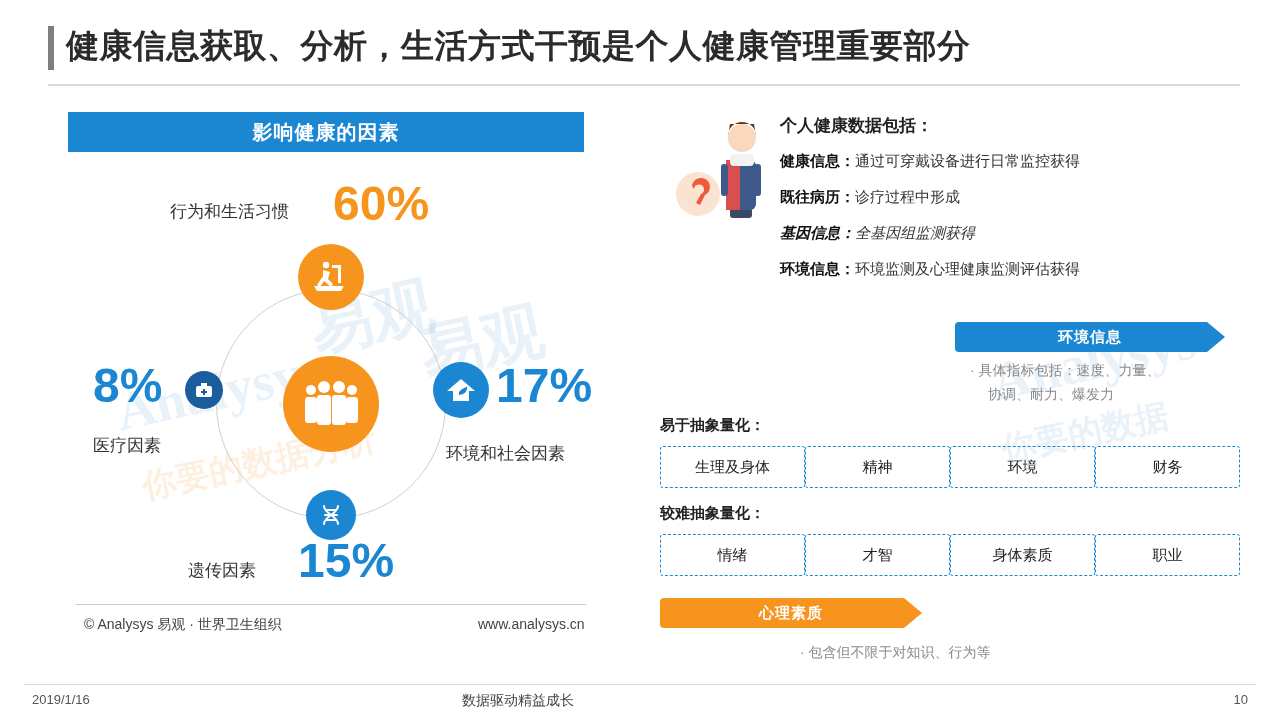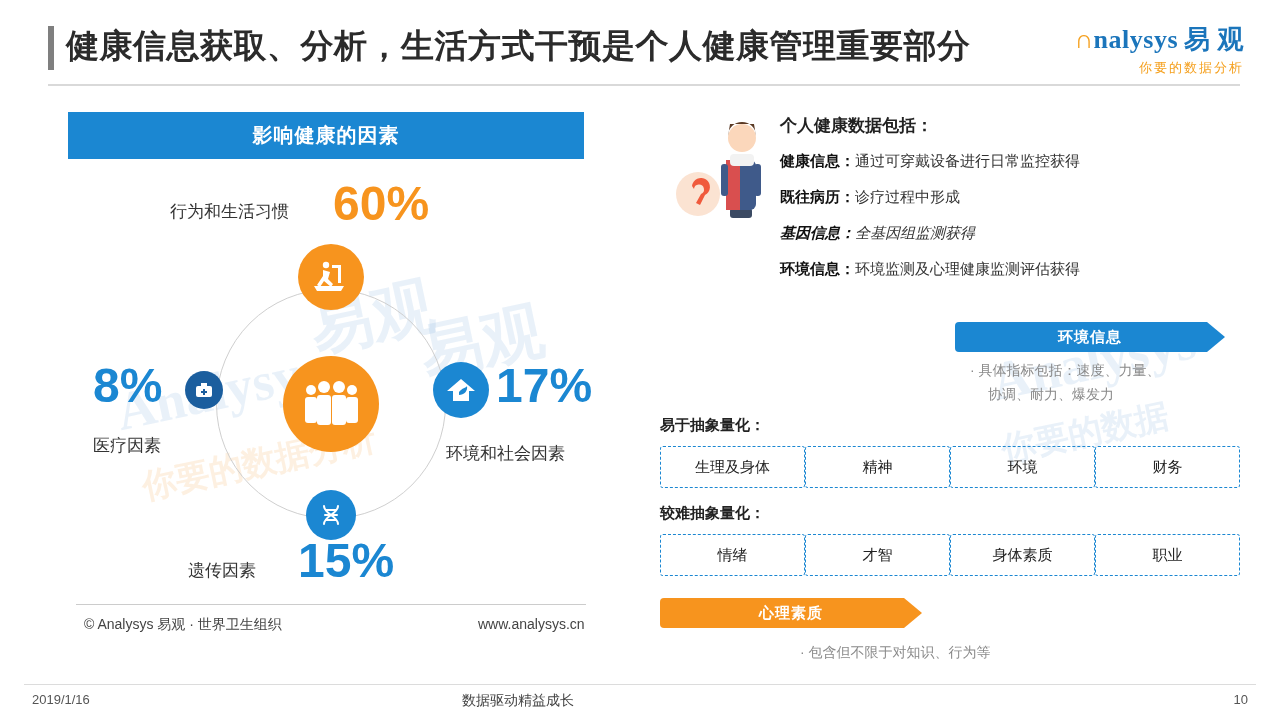--- a/index.html
+++ b/index.html
@@ -74,21 +74,21 @@
     transform: rotate(-12deg);
   }
   .wm.orange { color: rgba(245,170,90,0.18); }
 
   
   .left-panel { position: absolute; left: 48px; top: 104px; width: 560px; height: 560px; }
 
   .blue-band {
     position: absolute;
     left: 20px; top: 8px;
-    width: 516px; height: 47px;
+    width: 516px; height: 40px;
     background: #1b87d2;
     color: #fff;
     font-size: 20px;
     font-weight: bold;
     display: flex; align-items: center; justify-content: center;
     letter-spacing: 1px;
   }
 
   .ring {
     position: absolute;
@@ -261,26 +261,20 @@
     position: absolute; right: 32px; top: 692px;
     font-size: 13px; color: #555;
   }
 </style>
 </head>
 <body>
 
 <div class="header">
   <div class="title-bar"></div>
   <div class="title-text">健康信息获取、分析，生活方式干预是个人健康管理重要部分</div>
-  <div class="logo">
-    <div class="logo-main">
-      <span class="o-mark">∩</span><span>nalysys</span><span class="cn">易 观</span>
-    </div>
-    <div class="logo-sub">你要的数据分析</div>
-  </div>
   <div class="header-rule"></div>
 </div>
 
 <div class="wm" style="left:310px; top:275px; font-size:62px;">易观</div>
 <div class="wm" style="left:420px; top:300px; font-size:62px;">易观</div>
 <div class="wm" style="left:115px; top:360px; font-size:54px;">Analysys</div>
 <div class="wm orange" style="left:140px; top:440px; font-size:34px;">你要的数据分析</div>
 <div class="wm" style="left:990px; top:330px; font-size:54px;">Analysys</div>
 <div class="wm" style="left:1000px; top:410px; font-size:34px;">你要的数据</div>
 

